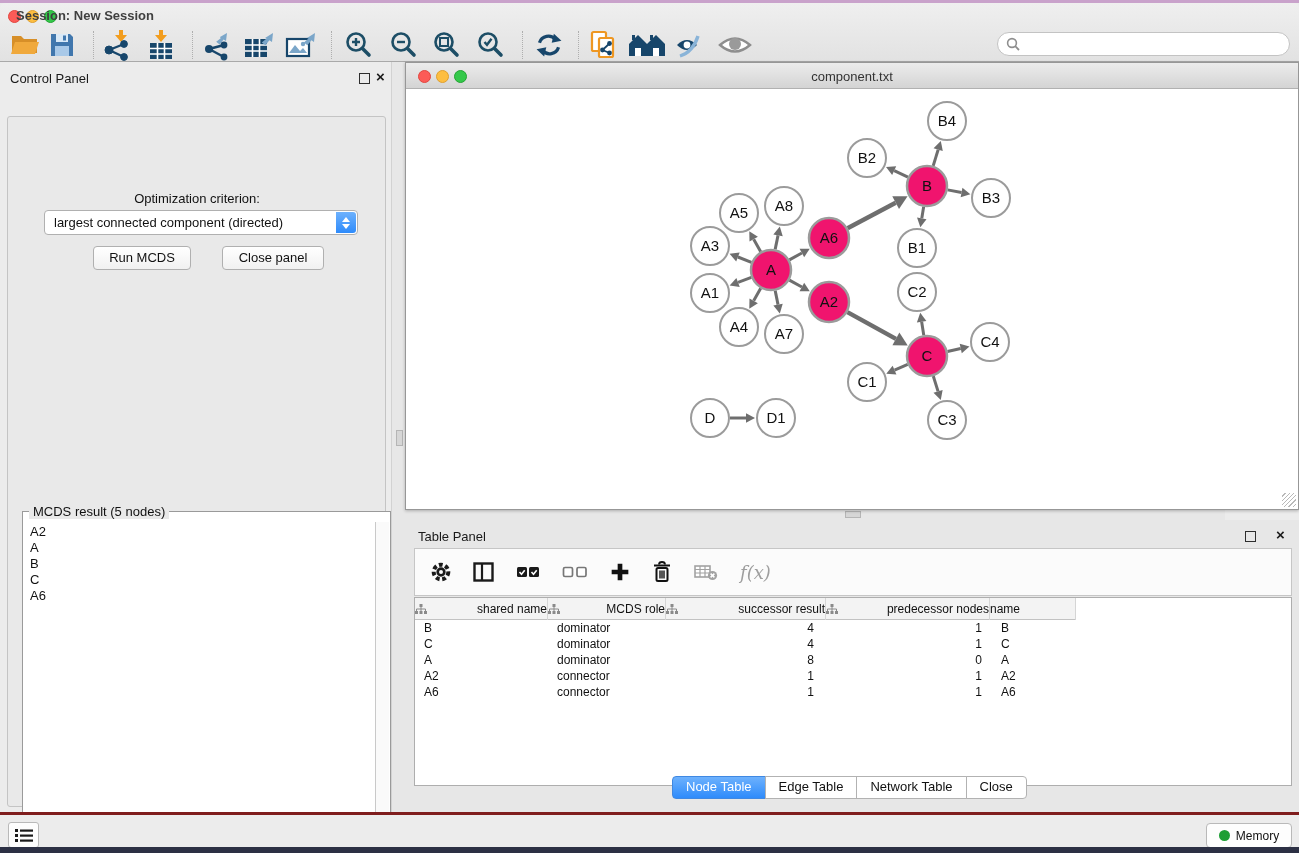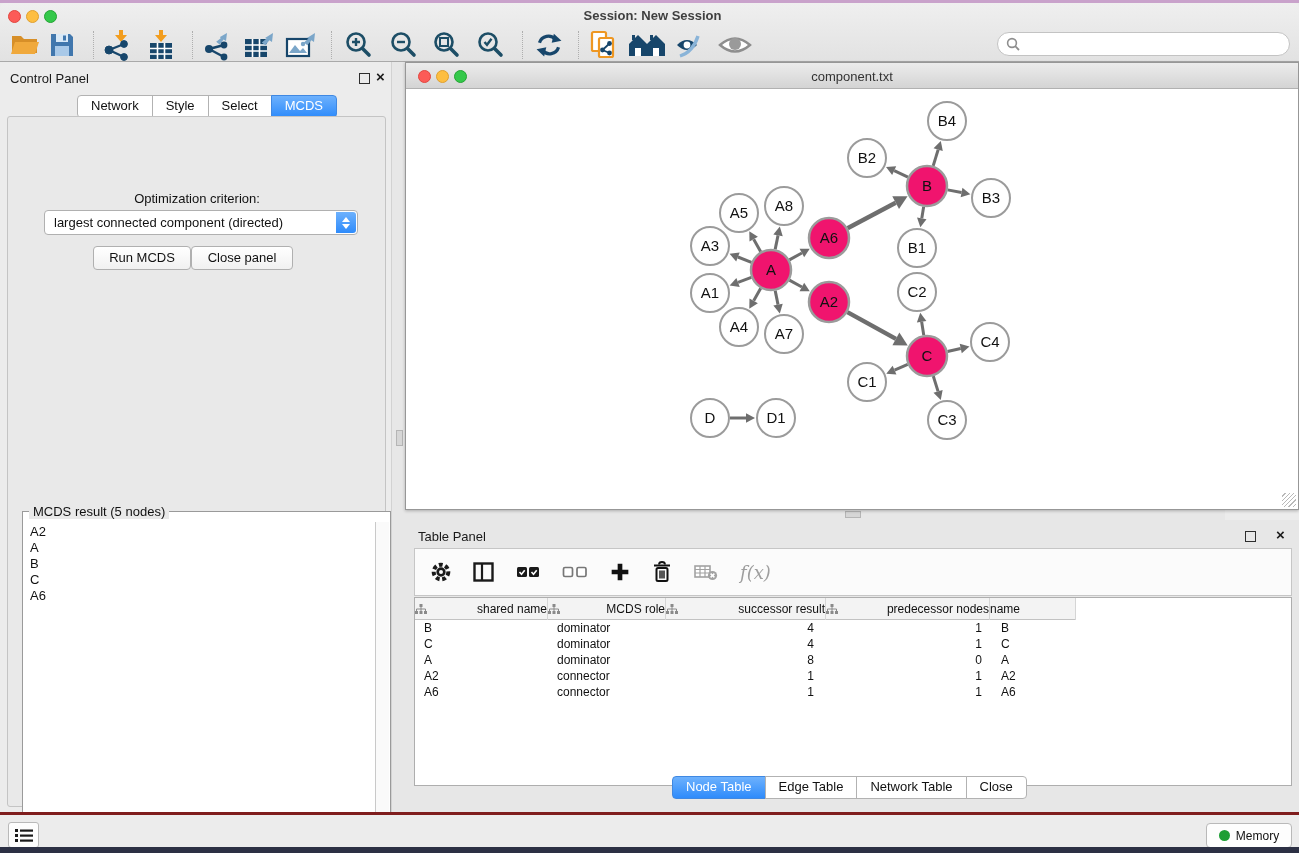--- a/index.html
+++ b/index.html
@@ -3,21 +3,21 @@
 <meta charset="utf-8">
 <style>
   * { margin:0; padding:0; box-sizing:border-box; }
   html,body { width:1299px; height:853px; }
   body { font-family:"Liberation Sans","DejaVu Sans",sans-serif; background:#ececec; position:relative; overflow:hidden; }
 
   
   .desktop-top { position:absolute; left:0; top:0; width:1299px; height:3px; background:#c9a2cb; }
   .chrome { position:absolute; left:0; top:3px; width:1299px; height:59px;
             background:linear-gradient(#efefef,#e2e2e2); border-bottom:1px solid #a9a9a9; border-radius:5px 5px 0 0; }
-  .win-title { position:absolute; left:6px; right:0; top:5px; text-align:center; font-size:13px; font-weight:bold; color:#3f3f3f; }
+  .win-title { position:absolute; left:16px; right:0; top:5px; font-size:13px; font-weight:bold; color:#3f3f3f; }
   .tl { position:absolute; top:7px; width:13px; height:13px; border-radius:50%; }
   .tl.red { background:#fc5b57; border:1px solid #e2463f; }
   .tl.yel { background:#fdbe41; border:1px solid #e0a02e; }
   .tl.grn { background:#34c84a; border:1px solid #23a433; }
 
   .tbtn { position:absolute; top:25px; height:34px; display:flex; align-items:center; justify-content:center; cursor:default; }
   .tsep { position:absolute; top:28px; height:28px; width:0; border-left:1px dotted #aeaeae; }
   .searchbox { position:absolute; left:997px; top:29px; width:293px; height:24px; background:#fff;
                border:1px solid #c3c3c3; border-radius:12px; display:flex; align-items:center; padding-left:8px; }
   .searchbox input { border:none; outline:none; flex:1; font-size:13px; background:transparent; margin-left:5px; }
@@ -254,38 +254,32 @@
   </div>
 </div>
 
 <div class="main">
 
   <div class="cpanel">
     <div class="panel-title">Control Panel</div>
     <span class="float-ic" style="left:359px"></span>
     <span class="close-ic" style="left:376px">×</span>
 
-    <div class="seg-tabs" style="left:77px; top:33px">
-      <div class="seg-tab">Network</div>
-      <div class="seg-tab">Style</div>
-      <div class="seg-tab">Select</div>
-      <div class="seg-tab sel">MCDS</div>
-    </div>
 
     <div class="cp-box">
       <div class="opt-label" style="left:-7px">Optimization criterion:</div>
       <div class="dropdown" style="left:36px">
         <span>largest connected component (directed)</span>
         <span class="dd-stepper">
             <span class="tri-up"></span>
             <span class="tri-dn"></span>
           </span>
       </div>
       <div class="btn" style="left:85px; width:98px">Run MCDS</div>
-      <div class="btn" style="left:183px; width:102px">Close panel</div>
+      <div class="btn" style="left:214px; width:102px">Close panel</div>
 
       <div class="result-fs">
         <span class="result-legend">MCDS result (5 nodes)</span>
         <div class="result-list">
           <div>A2</div>
           <div>A</div>
           <div>B</div>
           <div>C</div>
           <div>A6</div>
         </div>

